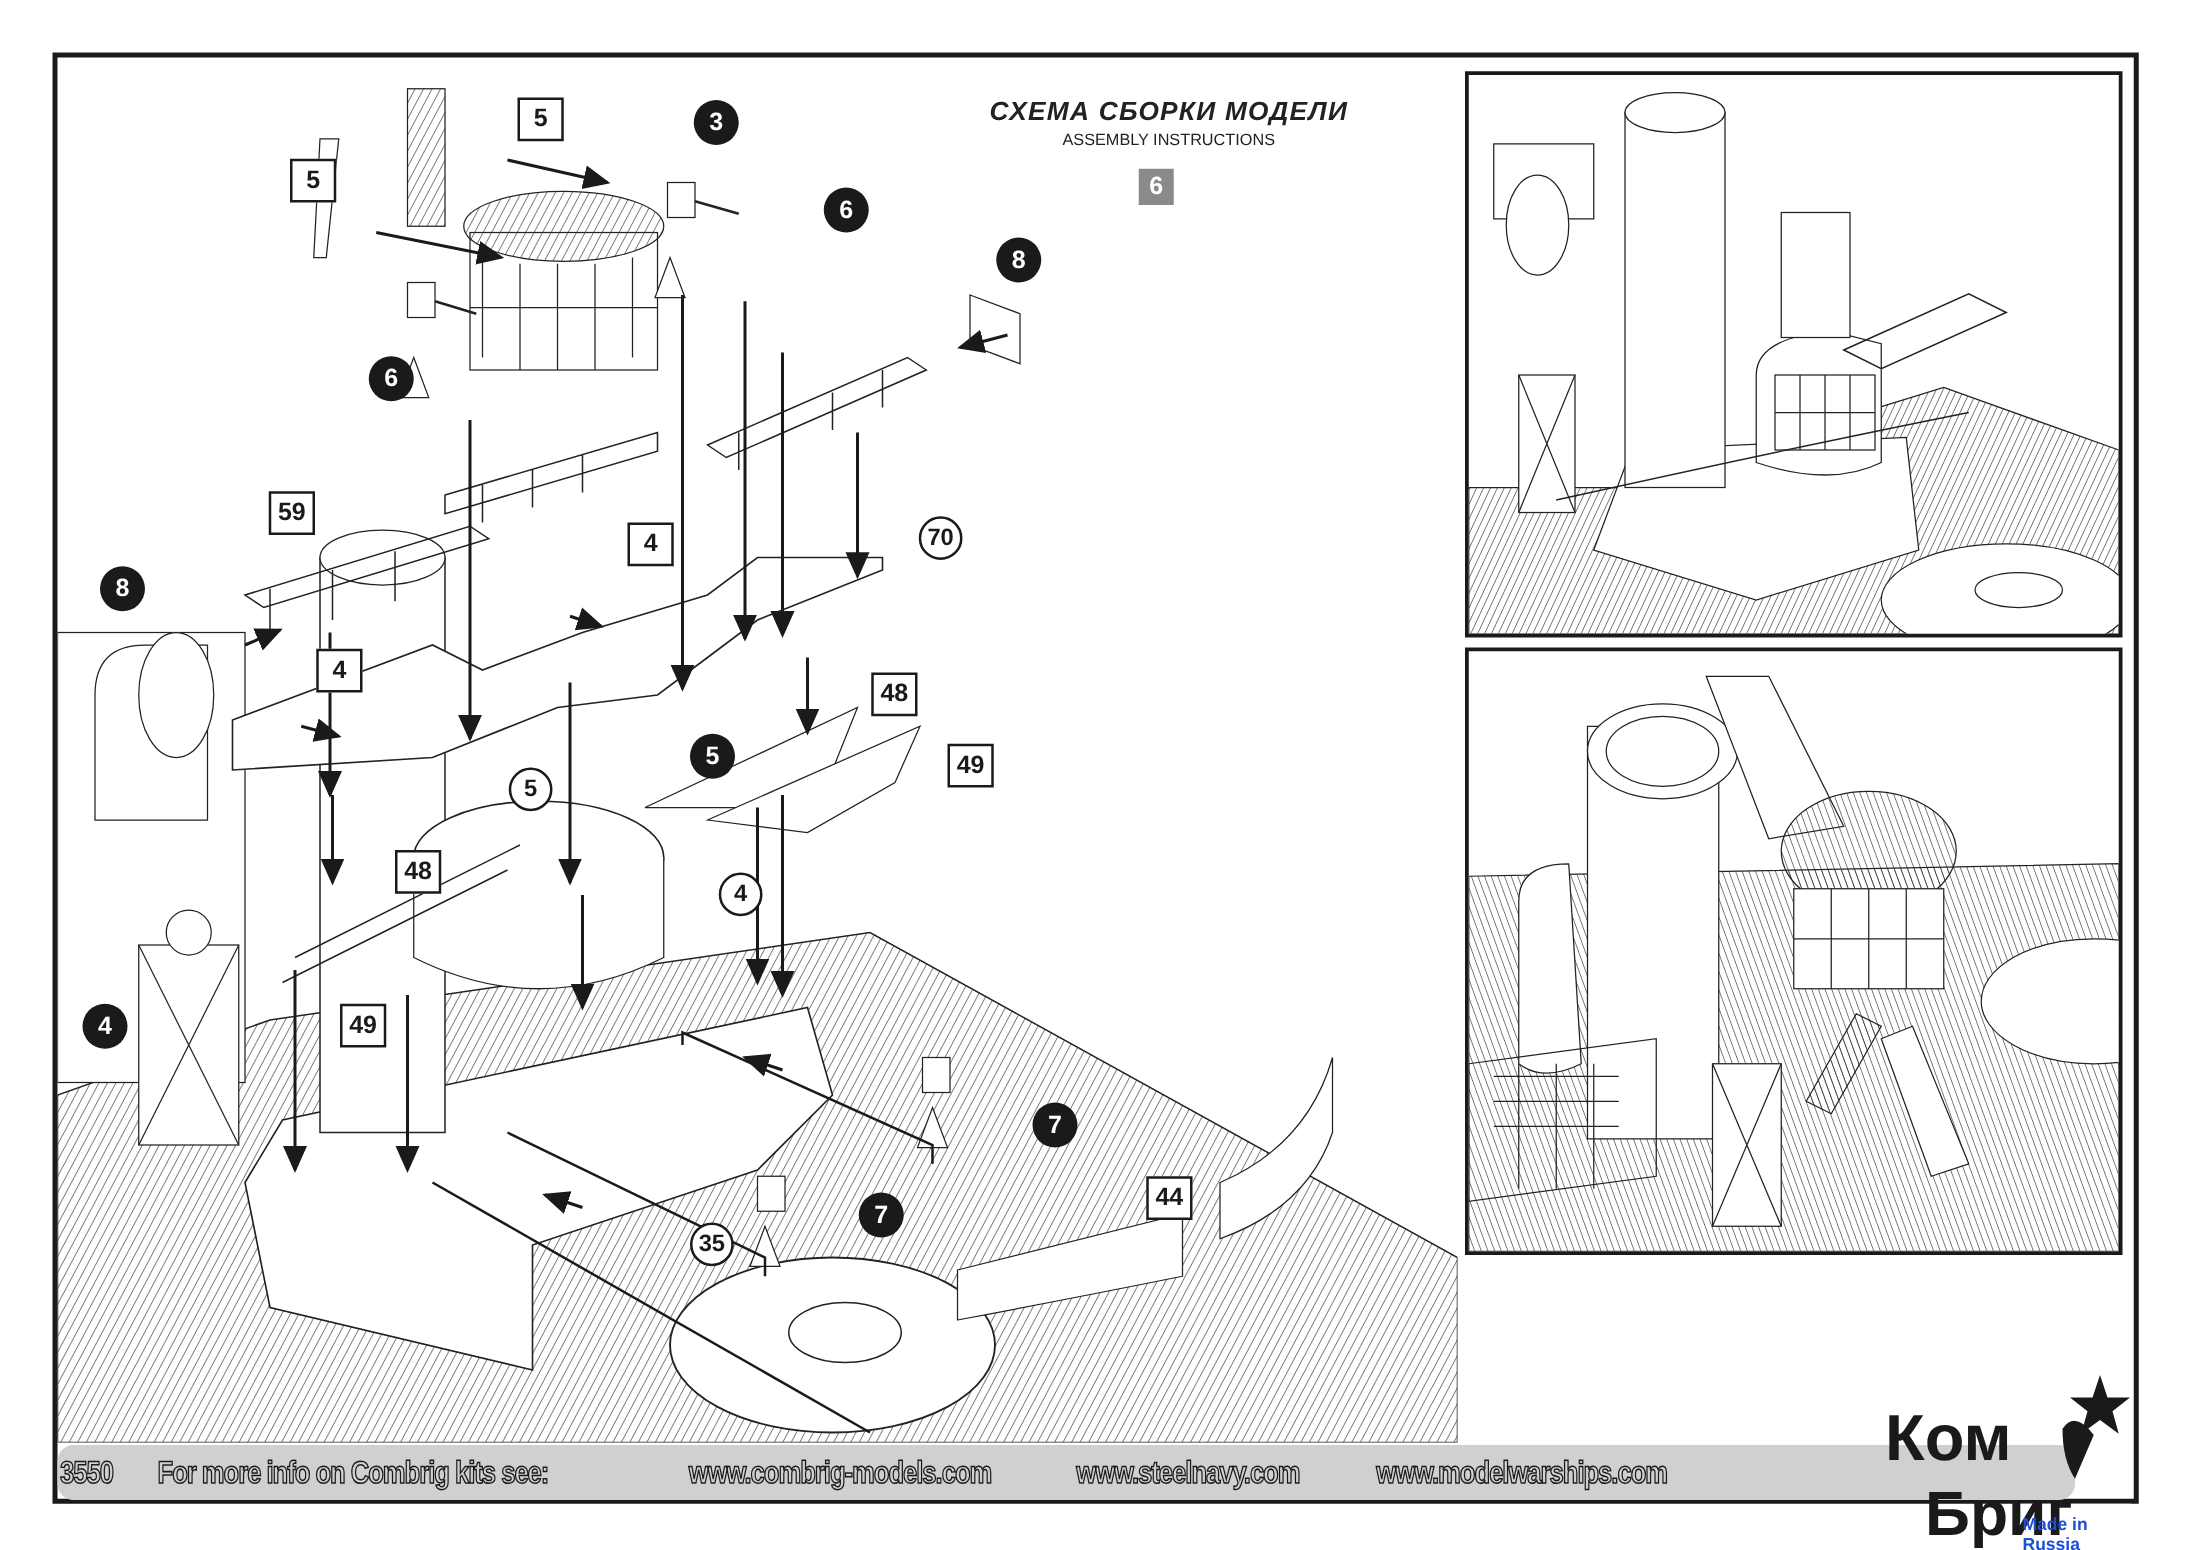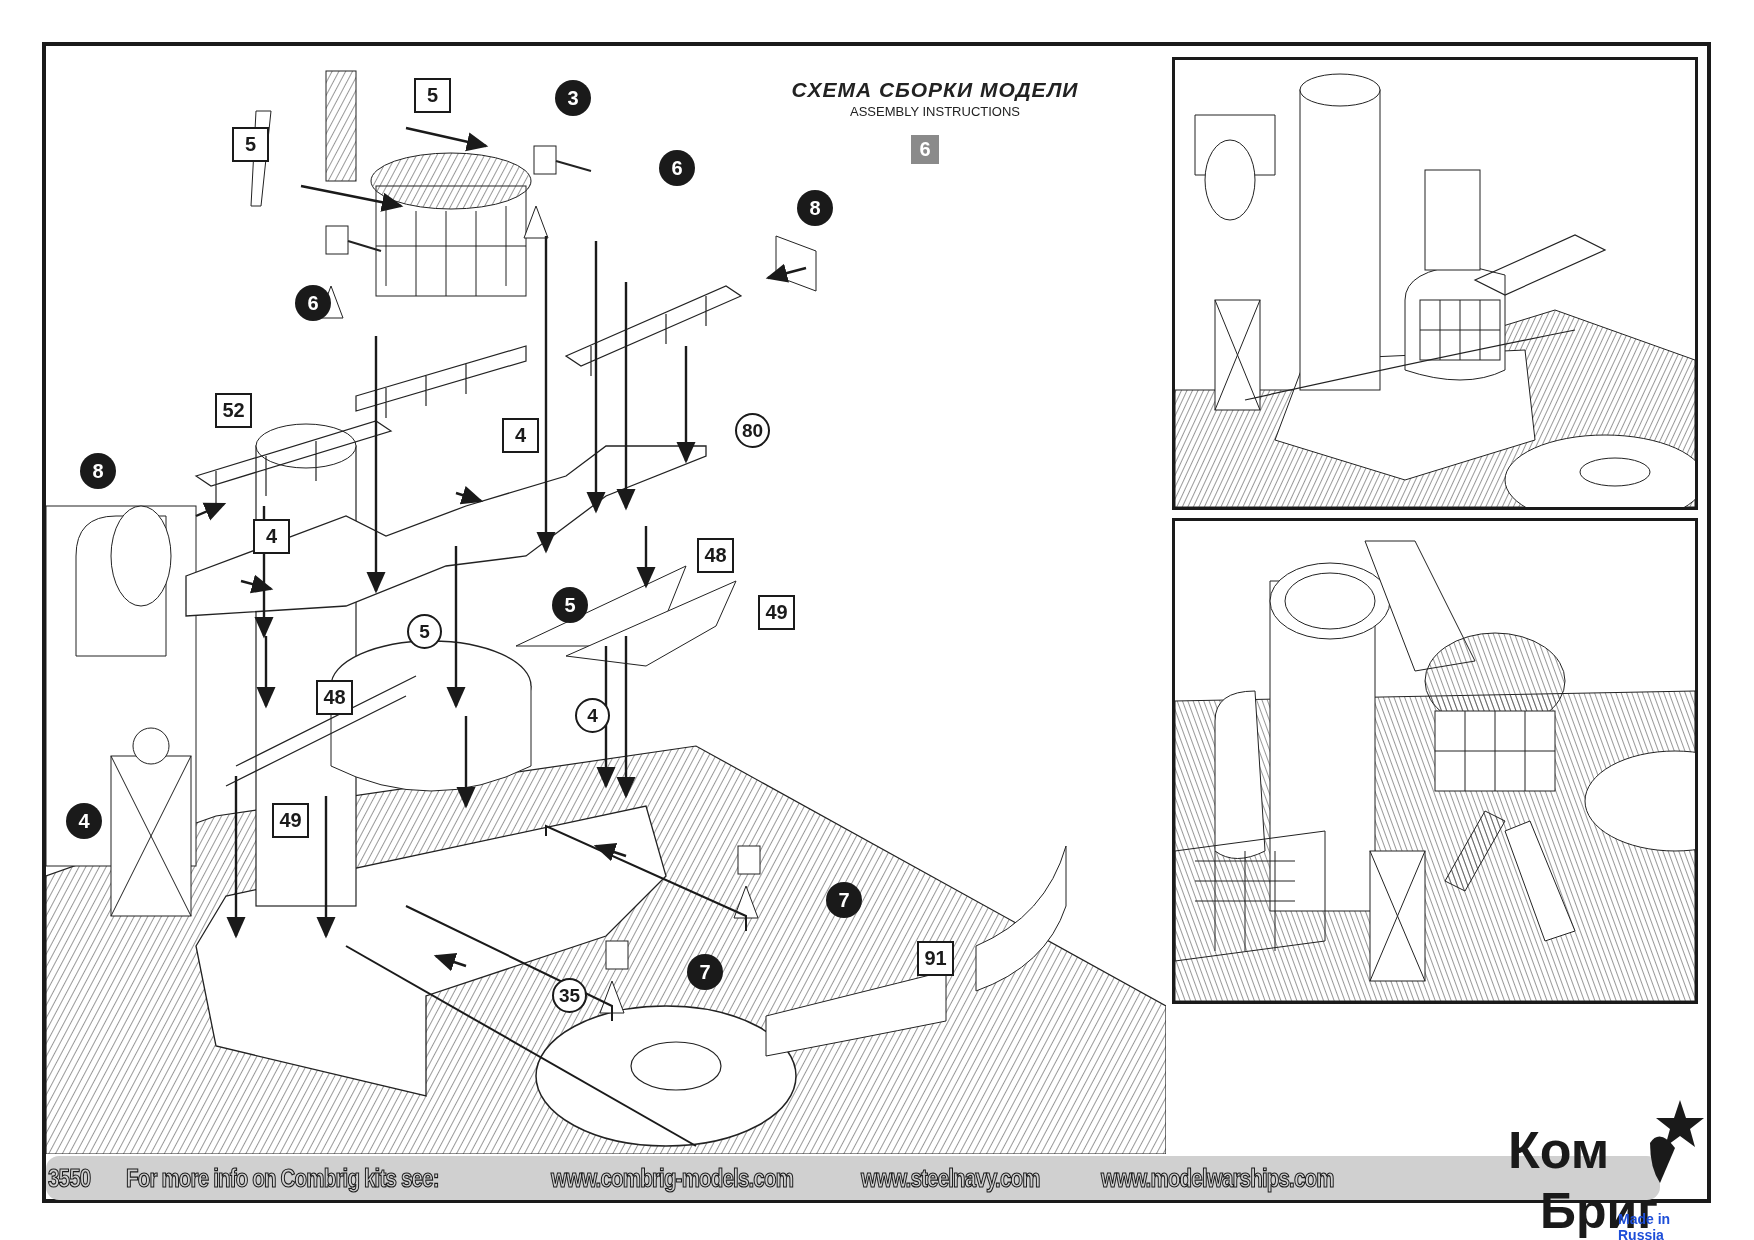--- a/index.html
+++ b/index.html
@@ -133,40 +133,40 @@
 </svg>
 
 <div class="title-block">
   <div class="title-ru">СХЕМА СБОРКИ МОДЕЛИ</div>
   <div class="title-en">ASSEMBLY INSTRUCTIONS</div>
 </div>
 <div class="step-badge">6</div>
 
 <div class="sq" style="left:414px;top:78px">5</div>
 <div class="sq" style="left:232px;top:127px">5</div>
-<div class="sq" style="left:215px;top:393px">52</div>
+<div class="sq" style="left:215px;top:393px">59</div>
 <div class="sq" style="left:502px;top:418px">4</div>
 <div class="sq" style="left:253px;top:519px">4</div>
 <div class="sq" style="left:697px;top:538px">48</div>
 <div class="sq" style="left:316px;top:680px">48</div>
 <div class="sq" style="left:758px;top:595px">49</div>
 <div class="sq" style="left:272px;top:803px">49</div>
-<div class="sq" style="left:917px;top:941px">91</div>
+<div class="sq" style="left:917px;top:941px">44</div>
 
 <div class="blk" style="left:555px;top:80px">3</div>
 <div class="blk" style="left:659px;top:150px">6</div>
 <div class="blk" style="left:295px;top:285px">6</div>
 <div class="blk" style="left:797px;top:190px">8</div>
 <div class="blk" style="left:80px;top:453px">8</div>
 <div class="blk" style="left:552px;top:587px">5</div>
 <div class="blk" style="left:66px;top:803px">4</div>
 <div class="blk" style="left:826px;top:882px">7</div>
 <div class="blk" style="left:687px;top:954px">7</div>
 
-<div class="ring" style="left:735px;top:413px">80</div>
+<div class="ring" style="left:735px;top:413px">70</div>
 <div class="ring" style="left:407px;top:614px">5</div>
 <div class="ring" style="left:575px;top:698px">4</div>
 <div class="ring" style="left:552px;top:978px">35</div>
 
 <div class="inset inset1">
   <svg width="520" height="447" viewBox="0 0 520 447">
     <defs>
         <pattern id="h2" width="5" height="5" patternUnits="userSpaceOnUse" patternTransform="rotate(25)">
           <line x1="0" y1="0" x2="0" y2="5" stroke="#333" stroke-width="1"></line>
         </pattern>

